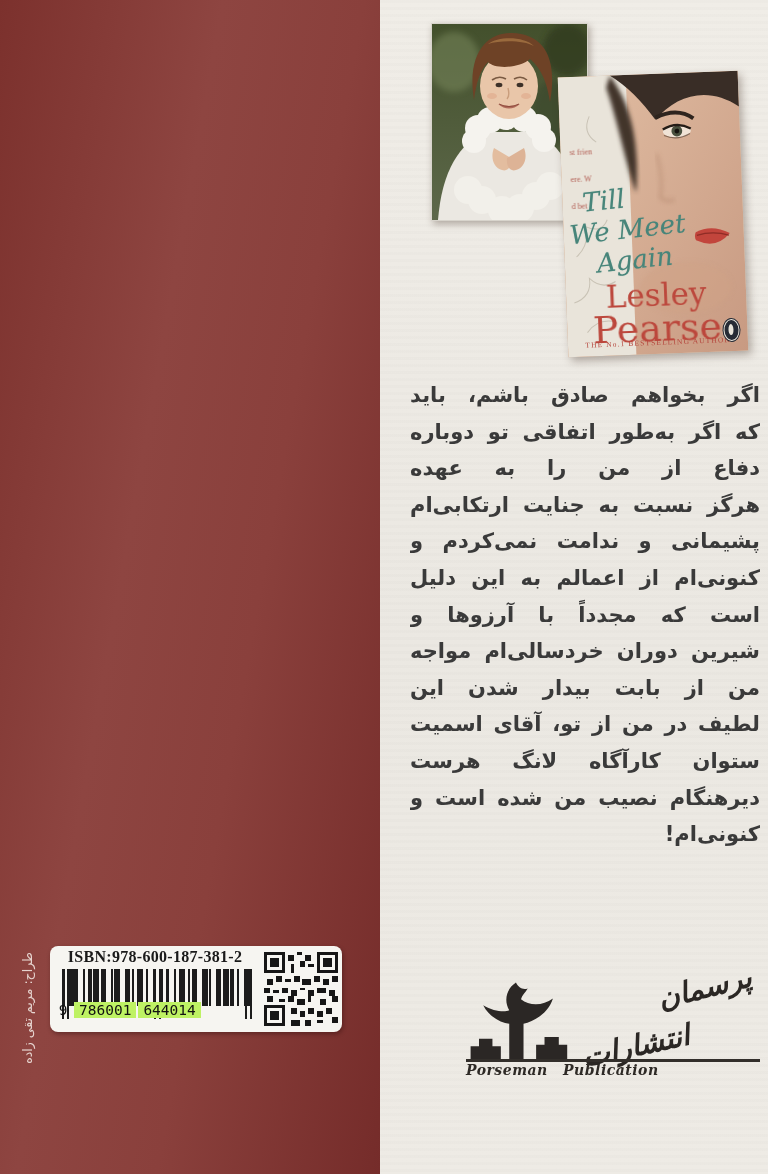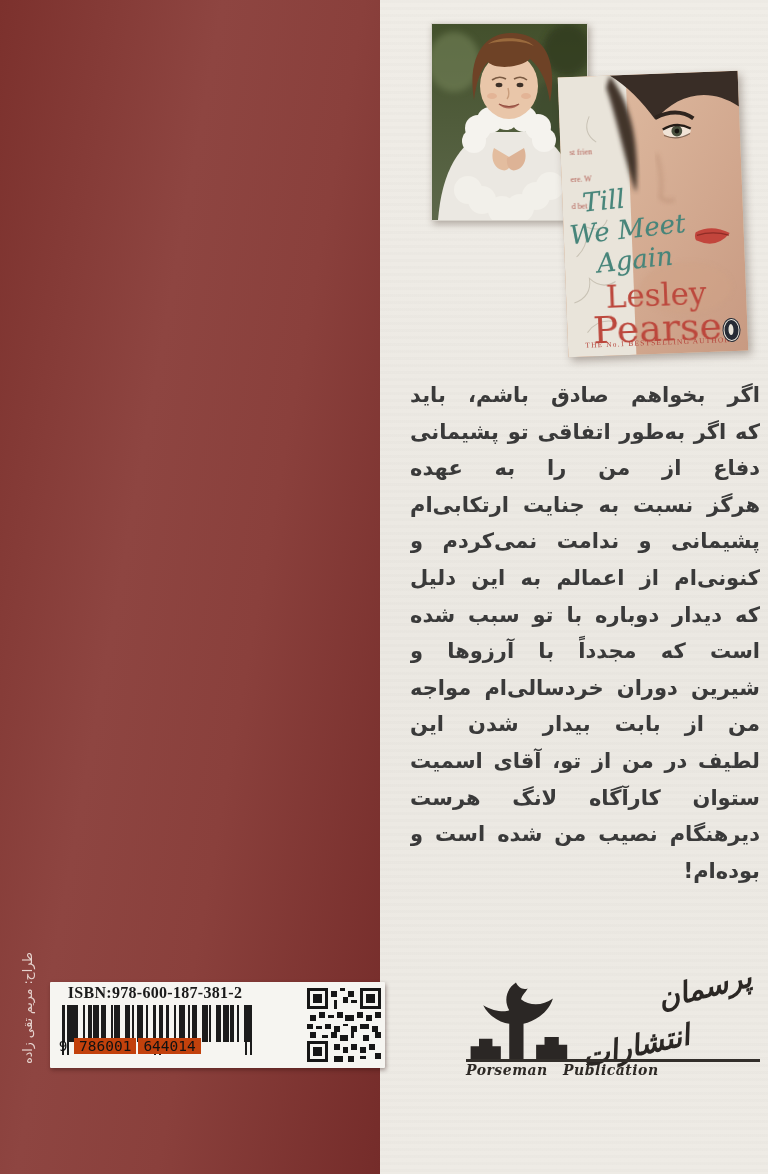--- a/index.html
+++ b/index.html
@@ -42,36 +42,36 @@
     background:#262b35;border:1px solid #e8e4da;box-shadow:0 0 0 1px #262b35;}
   .penguin i{position:absolute;left:4px;top:4px;width:5px;height:11px;border-radius:50%;
     background:#e8e4da;display:block;}
   
   .blurb{position:absolute;left:410px;top:377px;width:350px;direction:rtl;
     font-family:"DejaVu Sans",sans-serif;font-weight:bold;font-size:21px;color:#3a3a3a;}
   .blurb-line{height:36.6px;line-height:36.6px;text-align:justify;text-align-last:justify;
     overflow:hidden;}
   .blurb-line.last{text-align-last:right;}
   
-  .isbn-box{position:absolute;left:50px;top:982px;width:335px;height:86px;
-    background:#f6f5f1;border-radius:1px;box-shadow:1px 2px 4px rgba(40,10,10,.4);}
+  .isbn-box{position:absolute;left:50px;top:946px;width:292px;height:86px;
+    background:#f6f5f1;border-radius:8px;box-shadow:1px 2px 4px rgba(40,10,10,.4);}
   .isbn-label{position:absolute;left:4px;top:2px;width:202px;text-align:center;
     font-family:"Liberation Serif",serif;font-weight:bold;font-size:16px;color:#1a1a1a;
     letter-spacing:.3px;}
   .barcode{position:absolute;left:12px;top:23px;width:188px;height:37px;
     background-image:
       repeating-linear-gradient(90deg,#1c1c1c 0 2px,transparent 2px 7px),
       repeating-linear-gradient(90deg,#1c1c1c 0 3px,transparent 3px 13px),
       repeating-linear-gradient(90deg,transparent 0 9px,#1c1c1c 9px 13px,transparent 13px 22px);}
   .guard{position:absolute;width:2px;height:50px;top:23px;background:#1c1c1c;}
   .g1{left:12px;} .g2{left:17px;} .g3{left:104px;} .g4{left:109px;} .g5{left:195px;} .g6{left:200px;}
   .bc-digits{position:absolute;left:4px;top:56px;width:206px;display:flex;align-items:flex-start;
     font-family:"DejaVu Sans Mono",monospace;font-size:14.5px;color:#111;}
   .bc-digits .d0{width:18px;text-align:center;}
-  .bc-digits .grp{background:#c2410c;padding:0 5px;margin-left:2px;text-align:center;}
+  .bc-digits .grp{background:#bef264;padding:0 5px;margin-left:2px;text-align:center;}
   .qr{position:absolute;right:4px;top:6px;width:74px;height:74px;background:#f6f5f1;}
   
   .pub-bird{position:absolute;left:462px;top:980px;width:118px;height:84px;}
   .pub-fa{position:absolute;left:576px;top:982px;width:184px;height:74px;
     transform:rotate(-8deg);font-family:"DejaVu Sans",sans-serif;font-style:italic;
     font-weight:bold;color:#2b2724;direction:rtl;}
   .pub-fa .fa1{position:absolute;right:4px;top:-6px;font-size:29px;transform:rotate(-6deg);}
   .pub-fa .fa2{position:absolute;left:2px;bottom:-2px;font-size:29px;transform:rotate(-4deg);}
   .pub-rule{position:absolute;left:466px;top:1059px;width:294px;height:2.5px;background:#332f2b;}
   .pub-en{position:absolute;left:466px;top:1062px;width:294px;text-align:left;
@@ -198,33 +198,32 @@
       <span class="a2">Pearse</span>
     </div>
     <div class="fc-bestseller">THE No.1 BESTSELLING AUTHOR</div>
     <div class="penguin">
         <i></i>
       </div>
   </div>
 
   <div class="blurb">
     <div class="blurb-line">اگر بخواهم صادق باشم، باید بگویم</div>
-    <div class="blurb-line">که اگر به‌طور اتفاقی تو پشیمانی</div>
+    <div class="blurb-line">که اگر به‌طور اتفاقی تو دوباره</div>
     <div class="blurb-line">دفاع از من را به عهده نمی‌گرفتی،</div>
     <div class="blurb-line">هرگز نسبت به جنایت ارتکابی‌ام ابراز</div>
     <div class="blurb-line">پشیمانی و ندامت نمی‌کردم و ندامت</div>
     <div class="blurb-line">کنونی‌ام از اعمالم به این دلیل است</div>
-    <div class="blurb-line">که دیدار دوباره با تو سبب شده</div>
     <div class="blurb-line">است که مجدداً با آرزوها و رؤیاهای</div>
     <div class="blurb-line">شیرین دوران خردسالی‌ام مواجه شوم و</div>
     <div class="blurb-line">من از بابت بیدار شدن این احساسات</div>
     <div class="blurb-line">لطیف در من از تو، آقای اسمیت و</div>
     <div class="blurb-line">ستوان کارآگاه لانگ هرست متشکرم؛</div>
     <div class="blurb-line">دیرهنگام نصیب من شده است و من</div>
-    <div class="blurb-line last">بوده‌ام!</div>
+    <div class="blurb-line last">کنونی‌ام!</div>
   </div>
 
   <div class="isbn-box">
     <div class="isbn-label">ISBN:978-600-187-381-2</div>
     <div class="barcode"></div>
     <span class="guard g1"></span>
     <span class="guard g2"></span>
     <span class="guard g3"></span>
     <span class="guard g4"></span>
     <span class="guard g5"></span>

